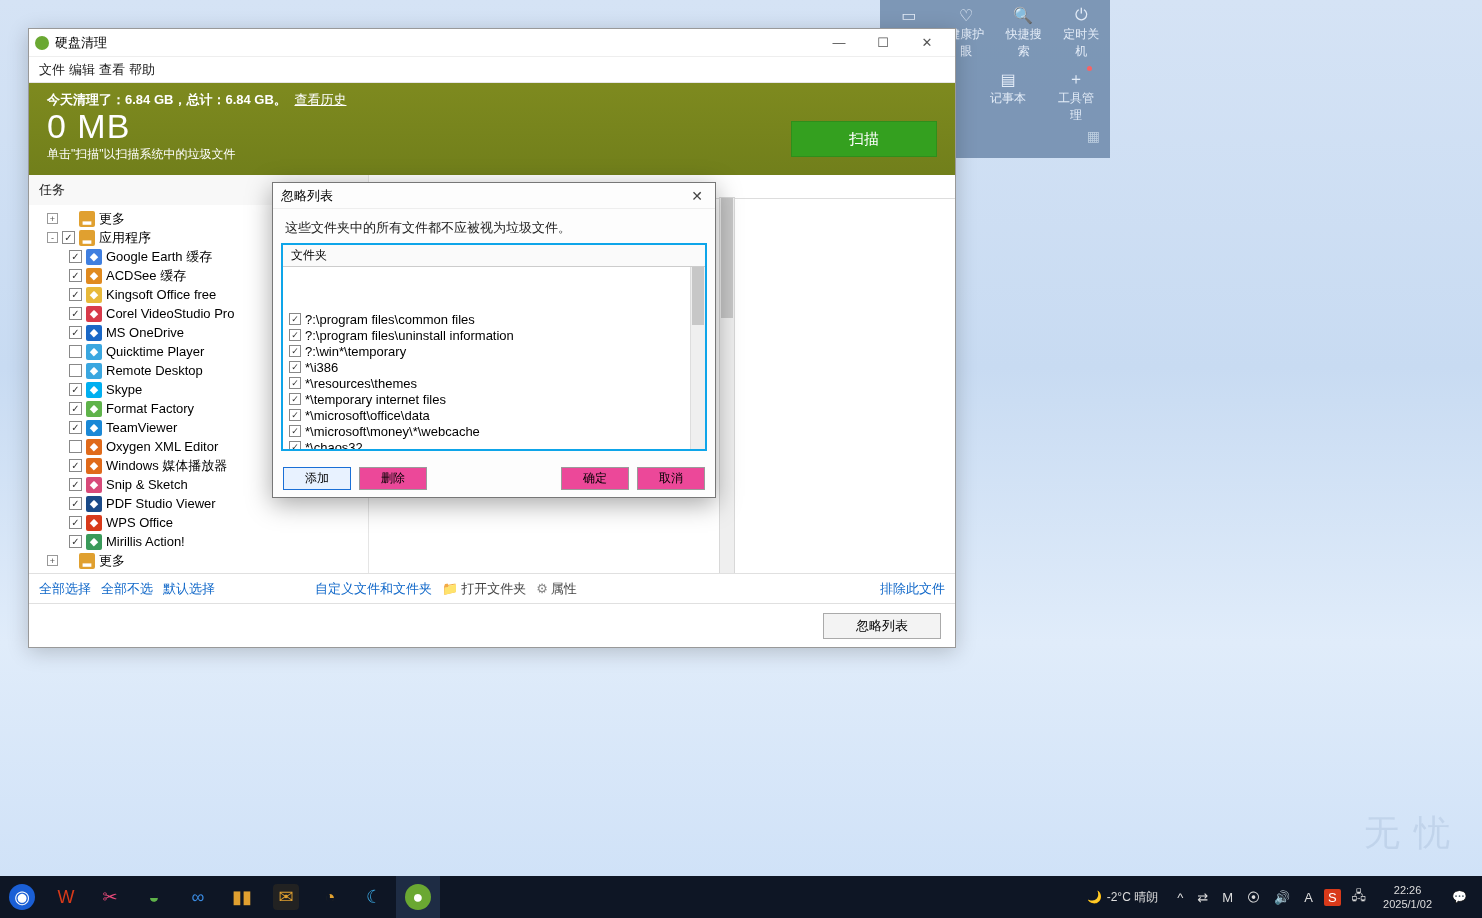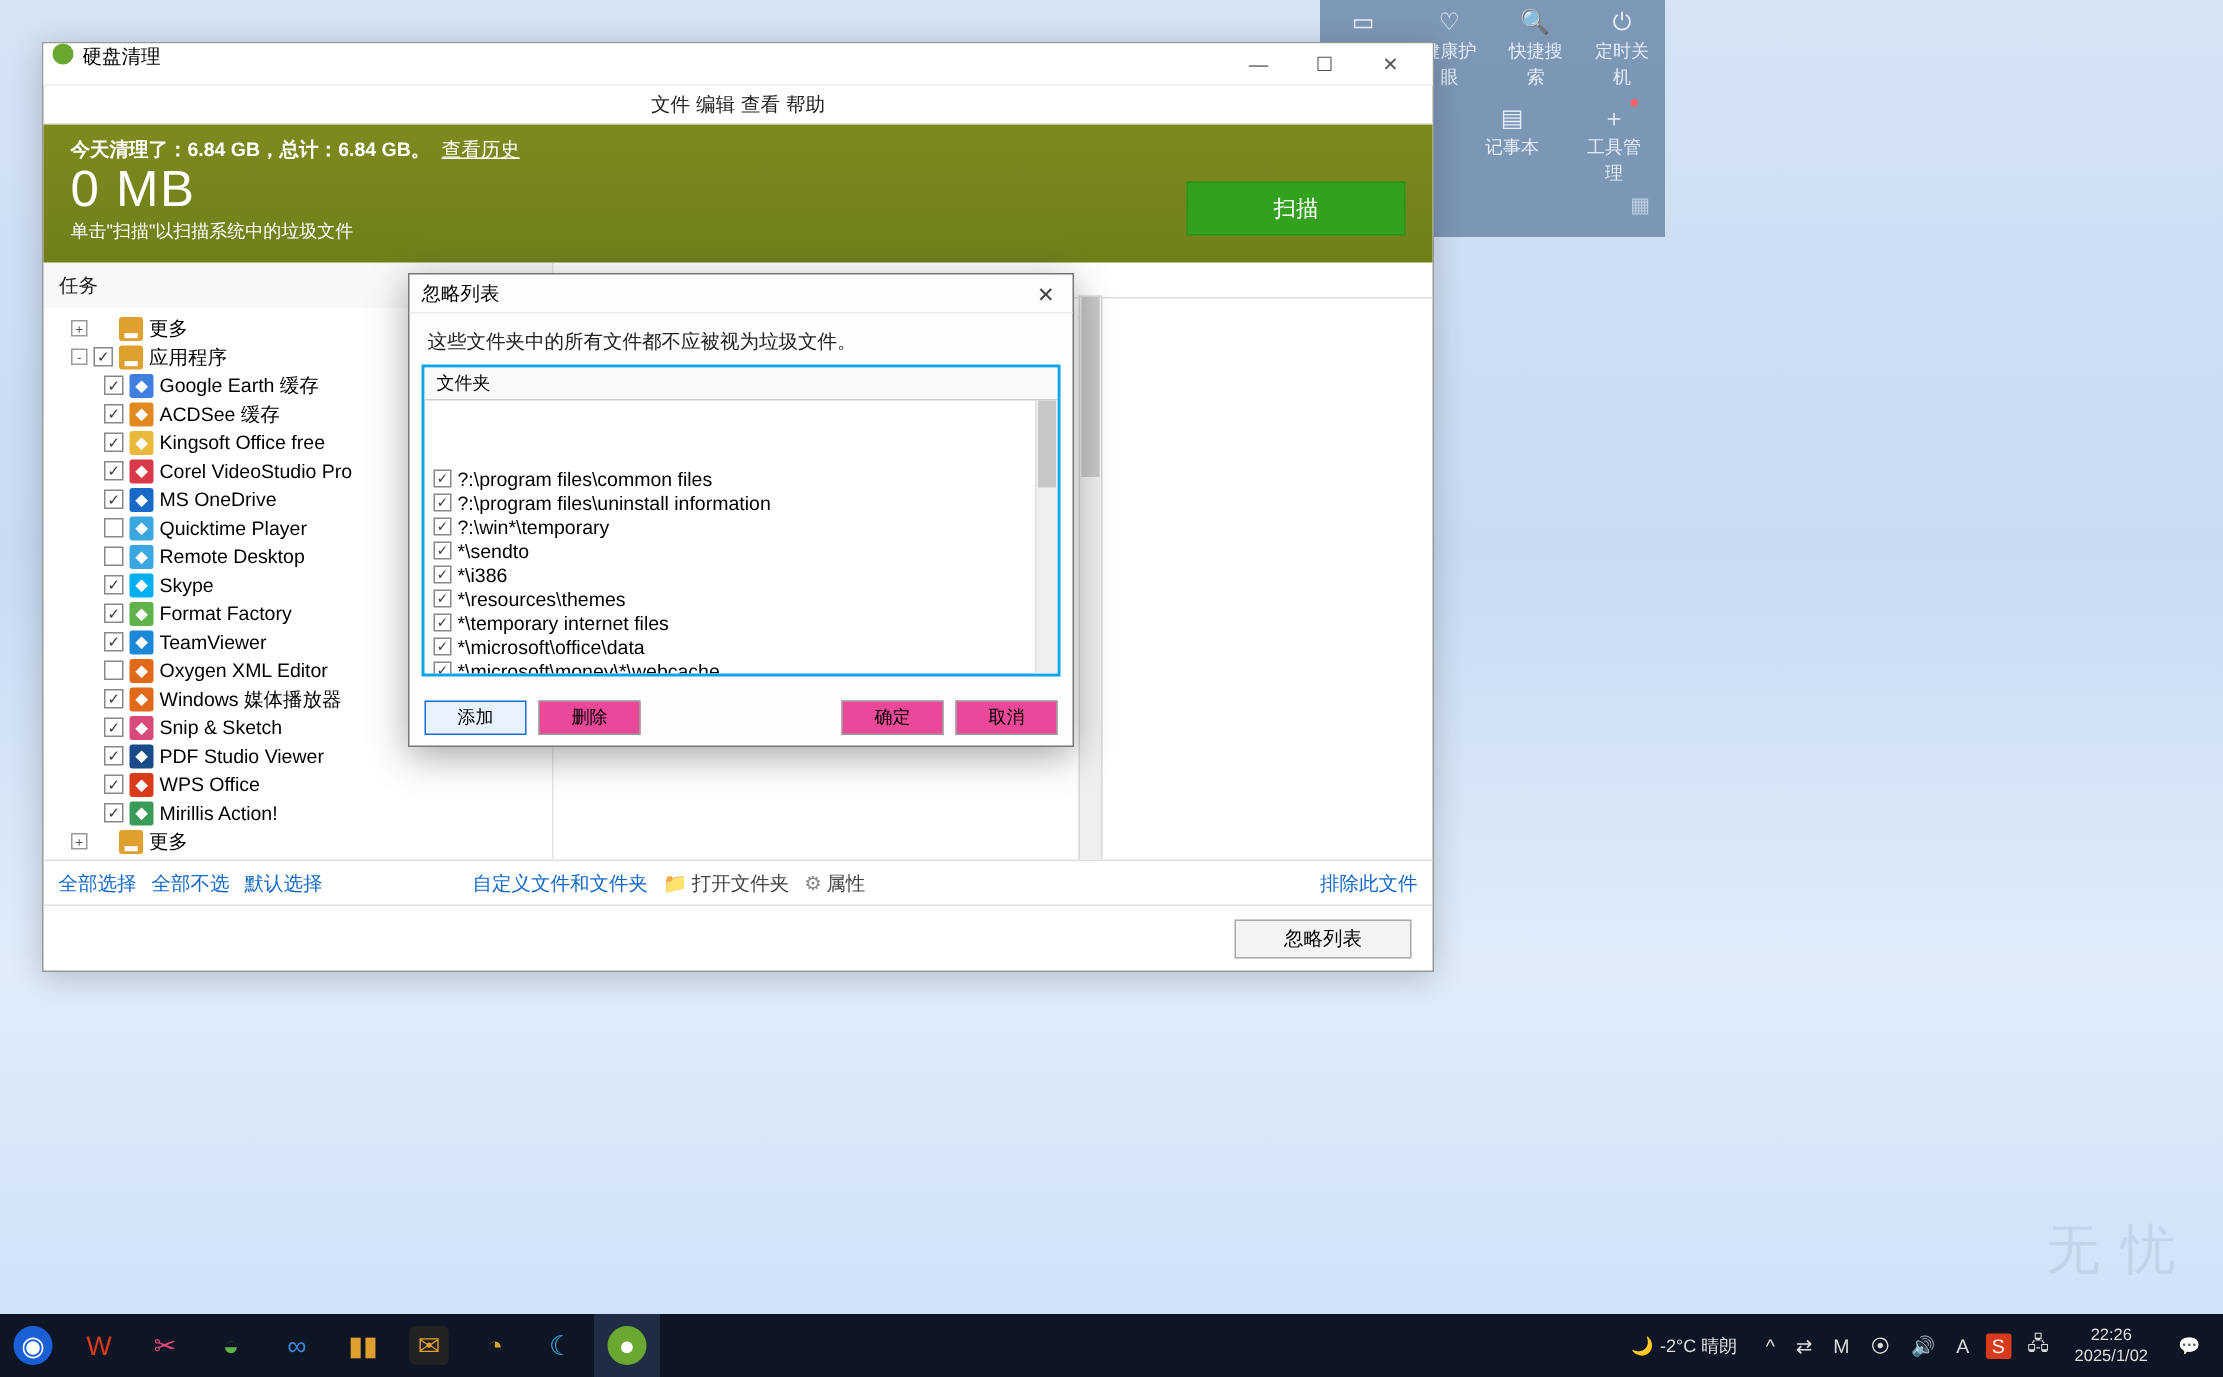--- a/index.html
+++ b/index.html
@@ -12,25 +12,25 @@
 .tp-icon { height:22px; display:flex; align-items:center; justify-content:center; font-size:16px; }
 .tp-row2 { display:flex; justify-content:flex-end; gap:28px; padding:6px 14px 4px 0; }
 .tp-row2 .tp-item { width:40px; }
 .tp-dot { position:relative; }
 .tp-dot::after { content:""; position:absolute; top:-2px; right:4px; width:5px; height:5px; background:#ff4d4d; border-radius:50%; }
 .tp-search { margin-top:32px; padding:4px 10px; color:#bcd; font-size:12px; }
 .tp-grid { position:absolute; right:10px; bottom:14px; color:#bcd; font-size:14px; }
 
 
 .win { position:absolute; left:28px; top:28px; width:928px; height:620px; background:#fff; border:1px solid #999; box-shadow:0 4px 20px rgba(0,0,0,.2); display:flex; flex-direction:column; }
-.titlebar { height:28px; display:flex; align-items:flex-start; padding:0 6px; font-size:13px; background:#fff; border-bottom:1px solid #eee; }
+.titlebar { height:28px; display:flex; align-items:center; padding:0 6px; font-size:13px; background:#fff; border-bottom:1px solid #eee; }
 .titlebar .ico { width:14px; height:14px; background:#6aa832; border-radius:50%; margin-right:6px; display:inline-block; }
 .titlebar .spacer { flex:1; }
 .tbtn { width:44px; height:26px; display:flex; align-items:center; justify-content:center; color:#555; cursor:pointer; font-size:13px; }
-.menubar { height:26px; display:flex; align-items:center; gap:4px; padding:0 10px; font-size:13px; color:#222; border-bottom:1px solid #e6e6e6;justify-content:center; }
+.menubar { height:26px; display:flex; align-items:center; gap:4px; padding:0 10px; font-size:13px; color:#222; border-bottom:1px solid #e6e6e6; }
 .menubar span { cursor:pointer; }
 .banner { height:92px; background:linear-gradient(180deg,#7e8a1f,#717f1b); color:#fff; padding:8px 18px; position:relative; }
 .banner .line1 { font-size:13px; }
 .banner .line1 a { color:#fff; text-decoration:underline; margin-left:4px; }
 .banner .big { font-size:34px; font-weight:300; letter-spacing:1px; margin-top:-2px; }
 .banner .sub { font-size:12px; }
 .scanbtn { position:absolute; right:18px; top:38px; width:146px; height:36px; background:#34a01f; color:#fff; display:flex; align-items:center; justify-content:center; font-size:15px; cursor:pointer; border:1px solid #2e8f1b; }
 .body { flex:1; display:flex; overflow:hidden; position:relative; }
 .sidebar { width:340px; border-right:1px solid #e5e5e5; overflow-y:auto; font-size:13px; }
 .sidebar .hdr { padding:6px 10px; font-weight:500; color:#222; background:#f8f8f8; position:sticky; top:0; }
@@ -299,24 +299,20 @@
         <div class="mrow">
           <span class="chk on"></span>
           <span>?:\program files\uninstall information</span>
         </div>
         <div class="mrow">
           <span class="chk on"></span>
           <span>?:\win*\temporary</span>
         </div>
         <div class="mrow">
           <span class="chk on"></span>
-          <span>*\sendto</span>
-        </div>
-        <div class="mrow">
-          <span class="chk on"></span>
           <span>*\i386</span>
         </div>
         <div class="mrow">
           <span class="chk on"></span>
           <span>*\resources\themes</span>
         </div>
         <div class="mrow">
           <span class="chk on"></span>
           <span>*\temporary internet files</span>
         </div>

